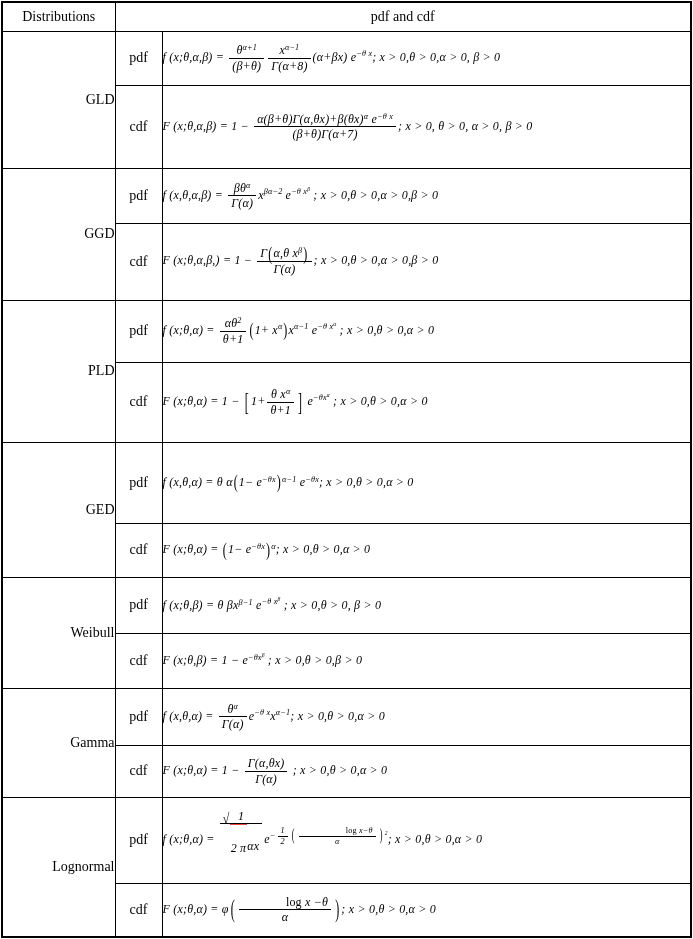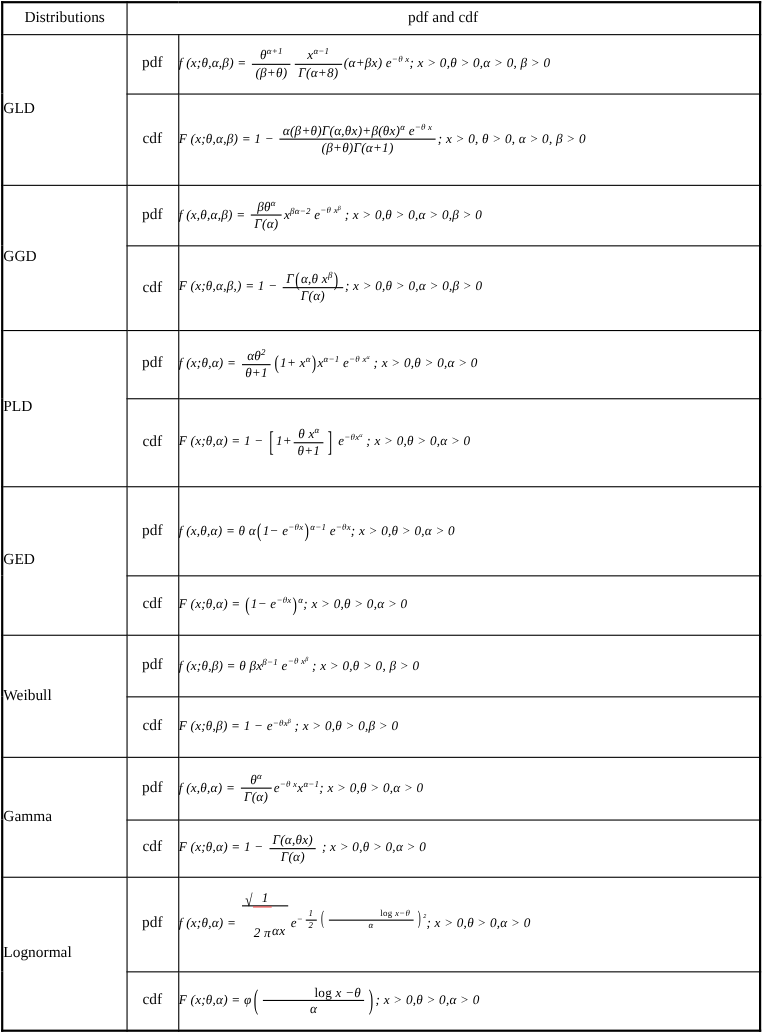--- a/index.html
+++ b/index.html
@@ -7,21 +7,21 @@
   table.dist{
     border-collapse:collapse;
     width:691px;height:935px;
     table-layout:fixed;
     border:2px solid #000;
     font-family:"Liberation Serif",serif;
     color:#000;
   }
   table.dist th, table.dist td{border:1px solid #000;padding:0;}
   th.hdr{font-weight:normal;font-size:14px;text-align:center;}
-  td.dist-name{text-align:left;font-size:14px;font-style:normal;}
+  td.dist-name{text-align:right;font-size:14px;font-style:normal;}
   td.row-label{text-align:center;font-size:14px;}
   td.formula{
     font-style:italic;
     font-size:12px;
     text-align:left;
     padding-left:13px;
     padding-right:4px;
     letter-spacing:0.2px;
     vertical-align:middle;
   }
@@ -65,21 +65,21 @@
               <span class="fden">(β+θ)</span>
             </span><span class="frac">
               <span class="fnum">x<sup>α−1</sup></span>
               <span class="fden">Γ(α+8)</span>
             </span>(α+βx) e<sup>−θ x</sup>; x &gt; 0,θ &gt; 0,α &gt; 0, β &gt; 0</td>
         </tr>
         <tr style="height: 83px;">
           <td class="row-label">cdf</td>
           <td class="formula">F (x;θ,α,β) = 1 − <span class="frac">
               <span class="fnum">α(β+θ)Γ(α,θx)+β(θx)<sup>α</sup> e<sup>−θ x</sup></span>
-              <span class="fden">(β+θ)Γ(α+1)</span>
+              <span class="fden">(β+θ)Γ(α+7)</span>
             </span>; x &gt; 0, θ &gt; 0, α &gt; 0, β &gt; 0</td>
         </tr>
         <tr style="height: 55px;">
           <td rowspan="2" class="dist-name">GGD</td>
           <td class="row-label">pdf</td>
           <td class="formula">f (x,θ,α,β) = <span class="frac">
               <span class="fnum">βθ<sup>α</sup></span>
               <span class="fden">Γ(α)</span>
             </span>x<sup>βα−2</sup> e<sup>−θ x<sup>β</sup></sup> ; x &gt; 0,θ &gt; 0,α &gt; 0,β &gt; 0</td>
         </tr>

